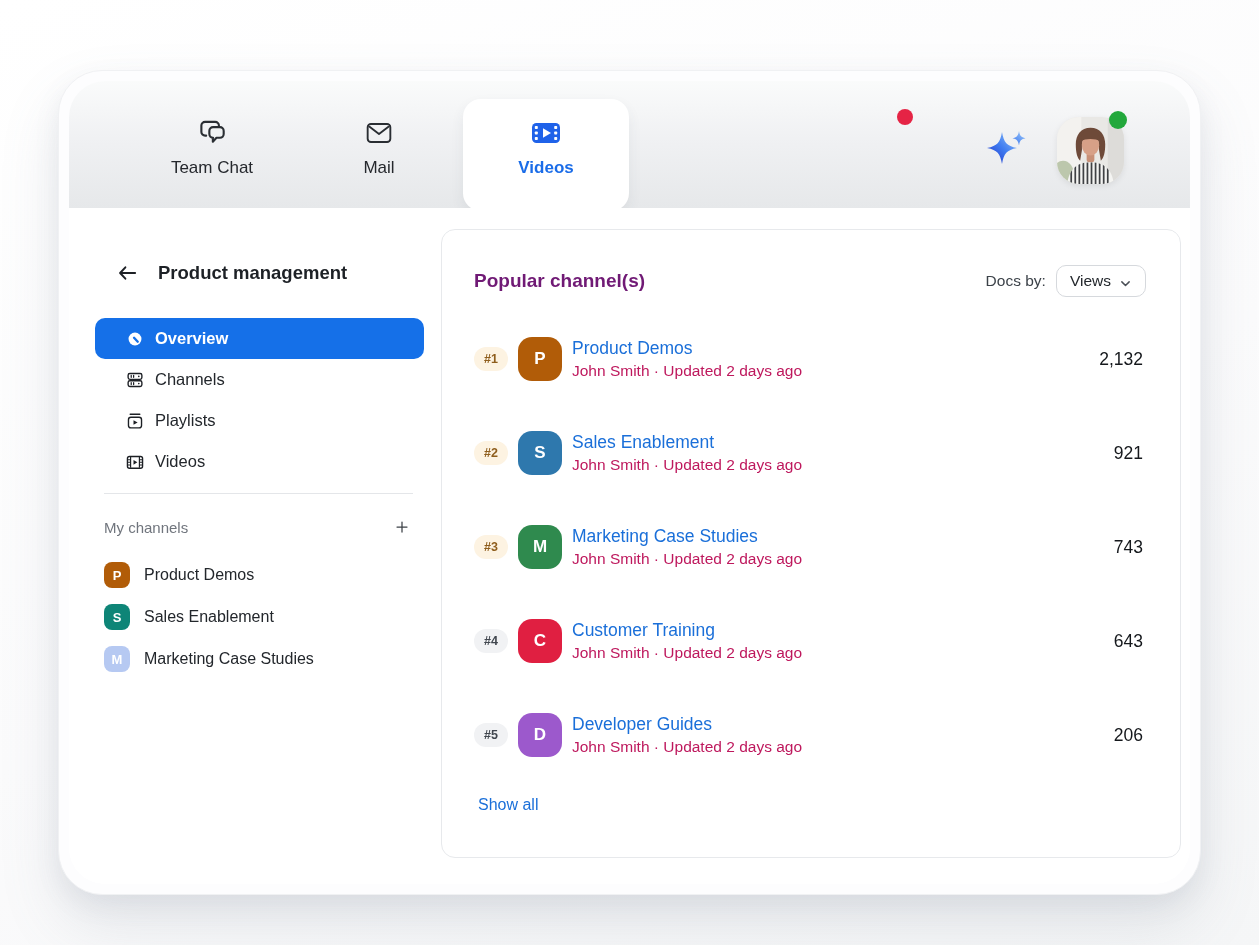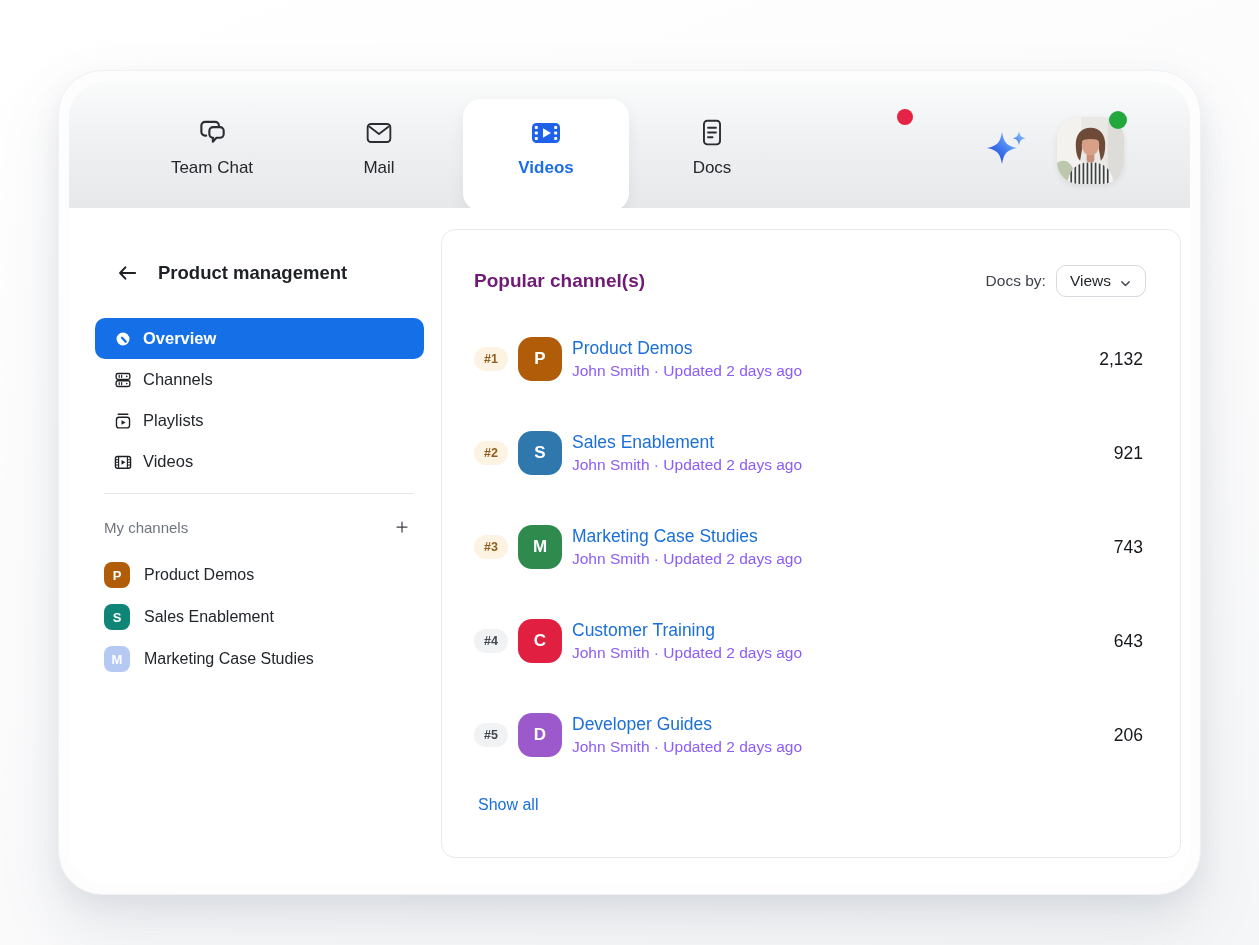--- a/index.html
+++ b/index.html
@@ -35,21 +35,21 @@
 
   
   .content { position:absolute; left:0; right:0; top:127px; bottom:0; background:#ffffff; }
 
   
   .sidebar { position:absolute; left:0; top:0; bottom:0; width:372px; }
   .sb-head { position:absolute; left:45px; top:52px; display:flex; align-items:center; gap:18px; }
   .sb-title { font-size:18.5px; font-weight:bold; color:#1d2126; }
   .back-btn { width:26px; height:26px; display:flex; align-items:center; justify-content:center; cursor:pointer; }
   .sb-nav { position:absolute; left:26px; top:110px; width:329px; }
-  .nav-item { height:41px; display:flex; align-items:center; padding-left:16px; gap:9px;
+  .nav-item { height:41px; display:flex; align-items:center; padding-left:28px; gap:9px;
               border-radius:10px; cursor:pointer; font-size:16.5px; color:#23272c; }
   .nav-item .nicon { width:23px; height:23px; display:flex; align-items:center; justify-content:center; }
   .nav-item.active { color:#ffffff; font-weight:bold; }
   .sb-divider { position:absolute; left:35px; top:285px; width:309px; height:1px; background:#e4e6e9; }
   .sb-mych { position:absolute; left:35px; top:305px; width:309px; }
   .mych-head { display:flex; align-items:center; justify-content:space-between; height:28px; }
   .mych-title { font-size:15px; color:#70757d; }
   .plus-btn { width:22px; height:22px; display:flex; align-items:center; justify-content:center; cursor:pointer; }
   .mych-list { margin-top:13px; }
   .mych-item { height:42px; display:flex; align-items:center; gap:14px; cursor:pointer; }
@@ -71,21 +71,21 @@
   .row { height:94px; display:flex; align-items:center; padding:0 37px 0 32px; }
   .rank { width:34px; height:24px; border-radius:12px; display:flex; align-items:center; justify-content:center;
           font-size:12.5px; font-weight:bold; flex:none; }
   .rank.amber { background:#fdf3e2; color:#8f5e1d; }
   .rank.gray  { background:#f1f2f4; color:#41474f; }
   .row-avatar { width:44px; height:44px; border-radius:14px; margin-left:10px; flex:none;
                 color:#fff; font-size:17px; font-weight:bold;
                 display:flex; align-items:center; justify-content:center; }
   .row-text { margin-left:10px; flex:1; min-width:0; }
   .row-title { font-size:17.5px; color:#1a6fd9; cursor:pointer; }
-  .row-sub { font-size:15.5px; color:#8b5cf6; margin-top:3px; }
+  .row-sub { font-size:15.5px; color:#be185d; margin-top:3px; }
   .row-views { font-size:17.5px; color:#15181c; flex:none; }
   .show-all { position:absolute; left:36px; top:566px; font-size:16px; color:#1a6fd9; cursor:pointer; }
 
   svg { display:block; }
 </style>
 </head>
 <body>
 
 <div class="stage">
   <div class="window">
@@ -123,29 +123,20 @@
               <rect x="6.8" y="22" width="3" height="3" rx="0.8" fill="#fff"></rect>
               <rect x="26.2" y="11" width="3" height="3" rx="0.8" fill="#fff"></rect>
               <rect x="26.2" y="16.5" width="3" height="3" rx="0.8" fill="#fff"></rect>
               <rect x="26.2" y="22" width="3" height="3" rx="0.8" fill="#fff"></rect>
               <path d="M15 13.2 L23 18 L15 22.8 Z" fill="#fff"></path>
             </svg>
           </span>
           <span class="tlabel">Videos</span>
         </div>
 
-        <div class="tab tab-docs">
-          <span class="ticon">
-            <svg width="34" height="34" viewBox="0 0 36 36" fill="none">
-              <rect x="9.5" y="5" width="17" height="25" rx="3.5" stroke="#2a2e33" stroke-width="2"></rect>
-              <path d="M13.8 12.5 H22.2 M13.8 17.5 H22.2 M13.8 22.5 H18.6" stroke="#2a2e33" stroke-width="2" stroke-linecap="round"></path>
-            </svg>
-          </span>
-          <span class="tlabel">Docs</span>
-        </div>
 
 
         <div class="notif-dot" style="background-color: rgb(229, 36, 69);"></div>
 
         <div class="sparkle">
           <svg width="50" height="50" viewBox="0 0 50 50" fill="none">
             <defs>
               <linearGradient id="zg" x1="10" y1="40" x2="38" y2="12" gradientUnits="userSpaceOnUse">
                 <stop offset="0" stop-color="#2236c9"></stop>
                   <stop offset="0.5" stop-color="#3f7bf0"></stop>

